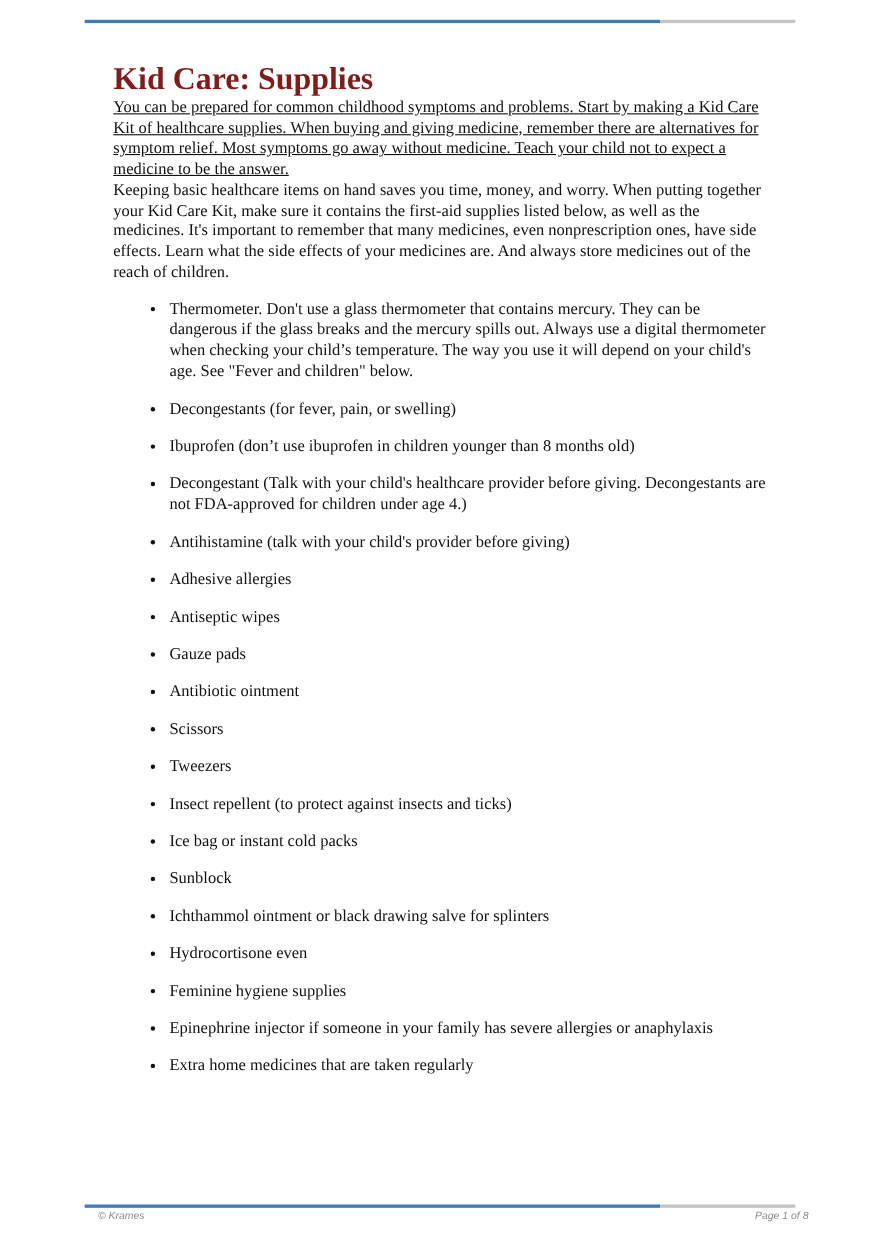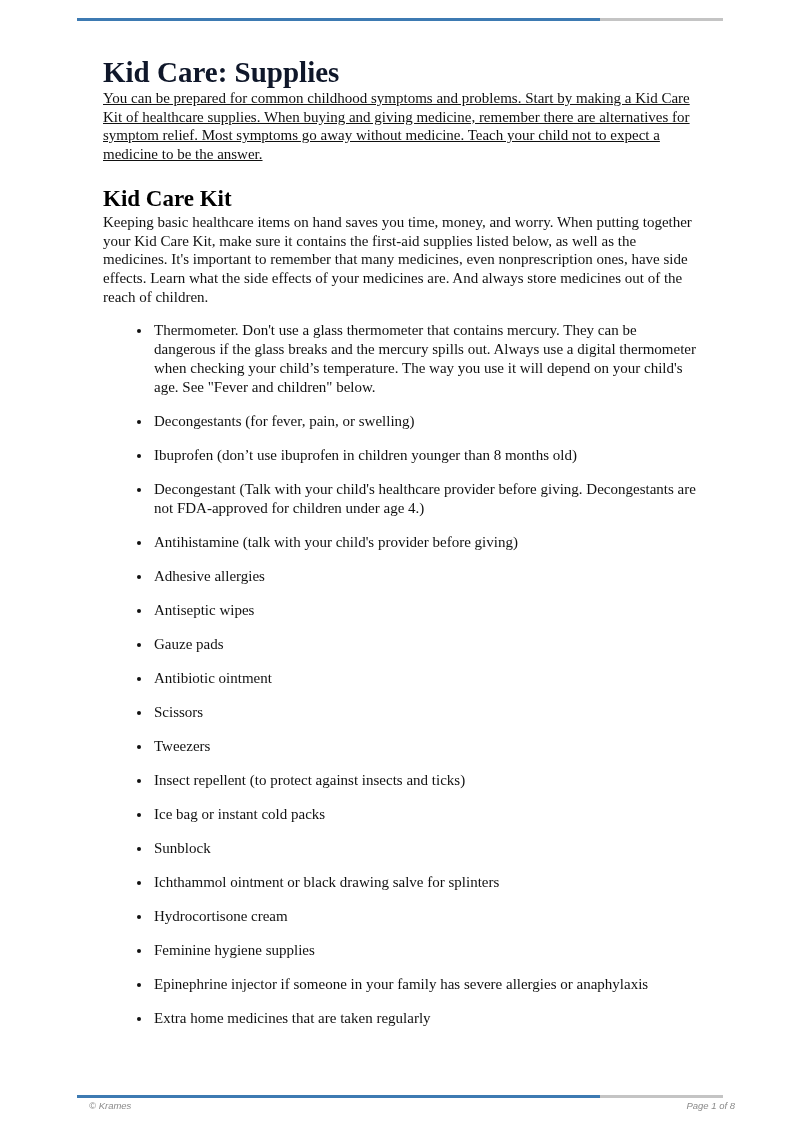--- a/index.html
+++ b/index.html
@@ -27,21 +27,21 @@
 
   .content {
     margin: 0 103px;
     padding-top: 55px;
   }
   h1.doc-title {
     margin: 0;
     font-size: 29px;
     line-height: 34px;
     font-weight: bold;
-    color: #0f172a;
+    color: #7f1d1d;
   }
   p.para {
     margin: 0;
     font-size: 15px;
     line-height: 18.7px;
   }
   .intro { margin-top: 24px; text-decoration: underline; }
   h2.section-heading {
     margin: 21px 0 0 0;
     font-size: 23px;
@@ -80,41 +80,40 @@
 <div class="rule rule-top">
   <div class="bar-blue" style="background: rgb(61, 122, 178);"></div>
   <div class="bar-gray" style="background: rgb(196, 196, 196);"></div>
 </div>
 
 <div class="content">
   <h1 class="doc-title">Kid Care: Supplies</h1>
 
   <p class="para intro">You can be prepared for common childhood symptoms and problems. Start by making a Kid Care Kit of healthcare supplies. When buying and giving medicine, remember there are alternatives for symptom relief. Most symptoms go away without medicine. Teach your child not to expect a medicine to be the answer.</p>
 
-  <h2 class="section-heading">Kid Care Kit</h2>
 
   <p class="para section-desc">Keeping basic healthcare items on hand saves you time, money, and worry. When putting together your Kid Care Kit, make sure it contains the first-aid supplies listed below, as well as the medicines. It's important to remember that many medicines, even nonprescription ones, have side effects. Learn what the side effects of your medicines are. And always store medicines out of the reach of children.</p>
 
   <ul class="supplies">
       <li>Thermometer. Don't use a glass thermometer that contains mercury. They can be dangerous if the glass breaks and the mercury spills out. Always use a digital thermometer when checking your child’s temperature. The way you use it will depend on your child's age. See "Fever and children" below.</li>
       <li>Decongestants (for fever, pain, or swelling)</li>
       <li>Ibuprofen (don’t use ibuprofen in children younger than 8 months old)</li>
       <li>Decongestant (Talk with your child's healthcare provider before giving. Decongestants are not FDA-approved for children under age 4.)</li>
       <li>Antihistamine (talk with your child's provider before giving)</li>
       <li>Adhesive allergies</li>
       <li>Antiseptic wipes</li>
       <li>Gauze pads</li>
       <li>Antibiotic ointment</li>
       <li>Scissors</li>
       <li>Tweezers</li>
       <li>Insect repellent (to protect against insects and ticks)</li>
       <li>Ice bag or instant cold packs</li>
       <li>Sunblock</li>
       <li>Ichthammol ointment or black drawing salve for splinters</li>
-      <li>Hydrocortisone cream</li>
+      <li>Hydrocortisone even</li>
       <li>Feminine hygiene supplies</li>
       <li>Epinephrine injector if someone in your family has severe allergies or anaphylaxis</li>
       <li>Extra home medicines that are taken regularly</li>
     </ul>
 </div>
 
 <div class="rule rule-bottom">
   <div class="bar-blue" style="background: rgb(61, 122, 178);"></div>
   <div class="bar-gray" style="background: rgb(196, 196, 196);"></div>
 </div>

